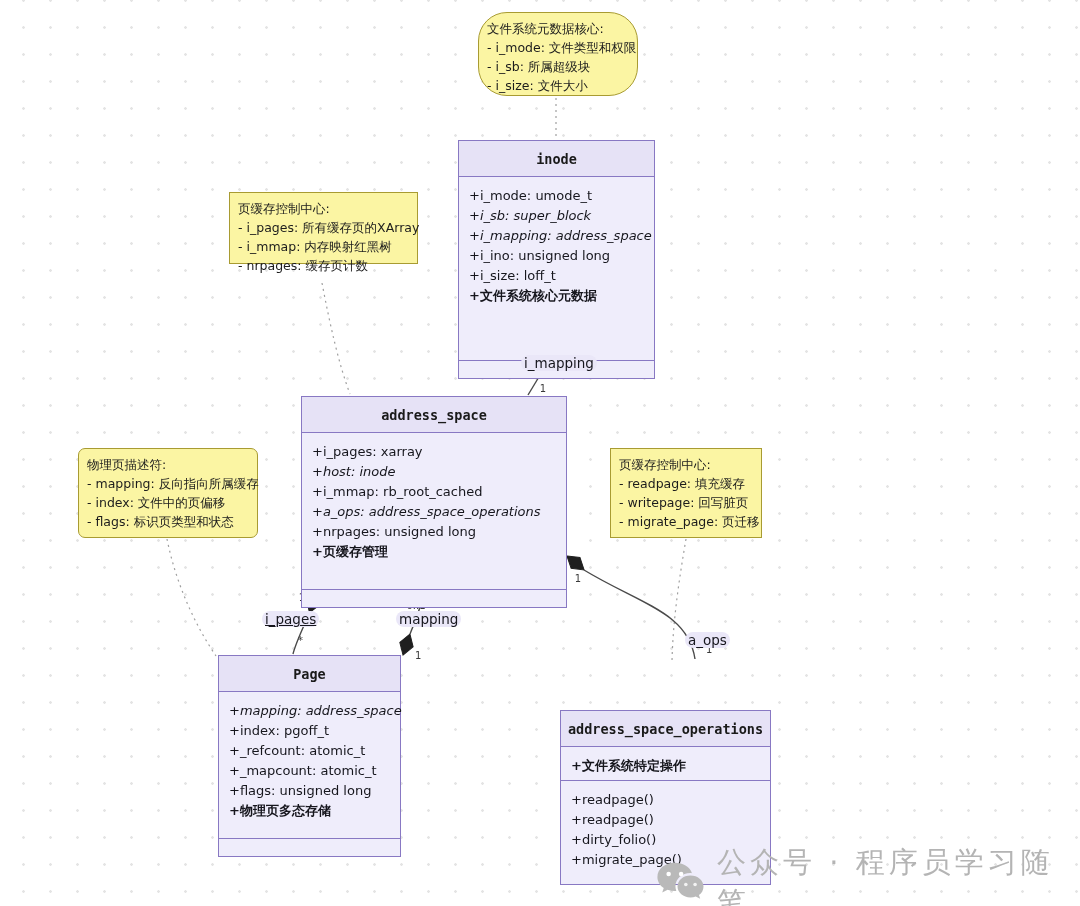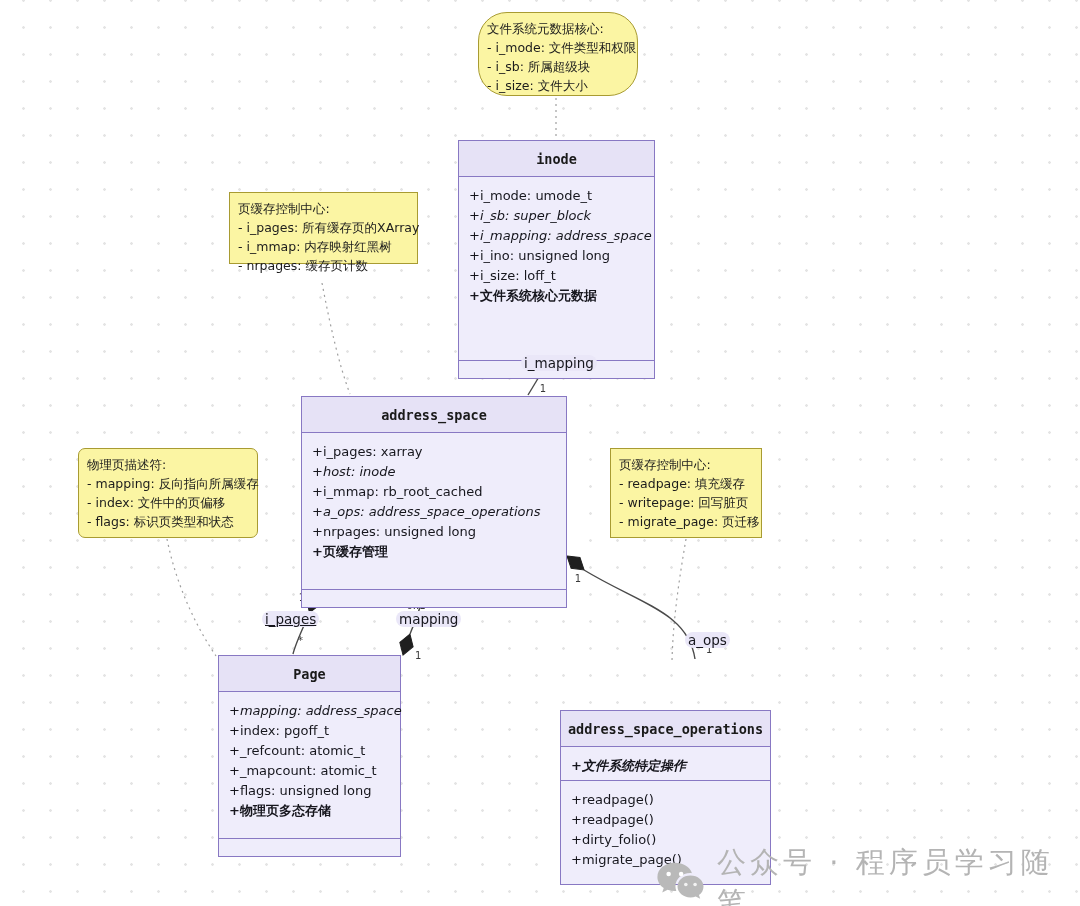--- a/index.html
+++ b/index.html
@@ -21,21 +21,21 @@
     background:var(--class-body-bg,#efedfb);
   }
   .uml-title{
     background:var(--class-header-bg,#e6e2f6);
     border-bottom:1px solid var(--class-border,#8878c3);
     text-align:center;font-family:"DejaVu Sans Mono",monospace;font-weight:bold;
     font-size:13.5px;color:#1a1a1a;padding:10px 2px 9px;
   }
   .uml-attrs{flex:1;padding:9px 10px 4px;}
   .uml-methods{border-top:1px solid var(--class-border,#8878c3);padding:9px 10px 4px;flex:1;}
-  .uml-attrs-fixed{border-bottom:0;padding:9px 10px 4px;font-style:italic;}
+  .uml-attrs-fixed{border-bottom:0;padding:9px 10px 4px;}
   .uml-empty{border-top:1px solid var(--class-border,#8878c3);height:17px;flex:0 0 auto;}
   .line{font-size:13px;line-height:20px;color:#16161d;white-space:nowrap;}
   .italic{font-style:italic;}
   .bold{font-weight:bold;}
 
   .note{
     position:absolute;box-sizing:border-box;
     background:var(--note-bg,#fbf5a3);border:1.5px solid var(--note-border,#a89b32);
     padding:6px 8px;font-size:12.5px;line-height:19px;color:#1c1c1c;white-space:nowrap;
   }

